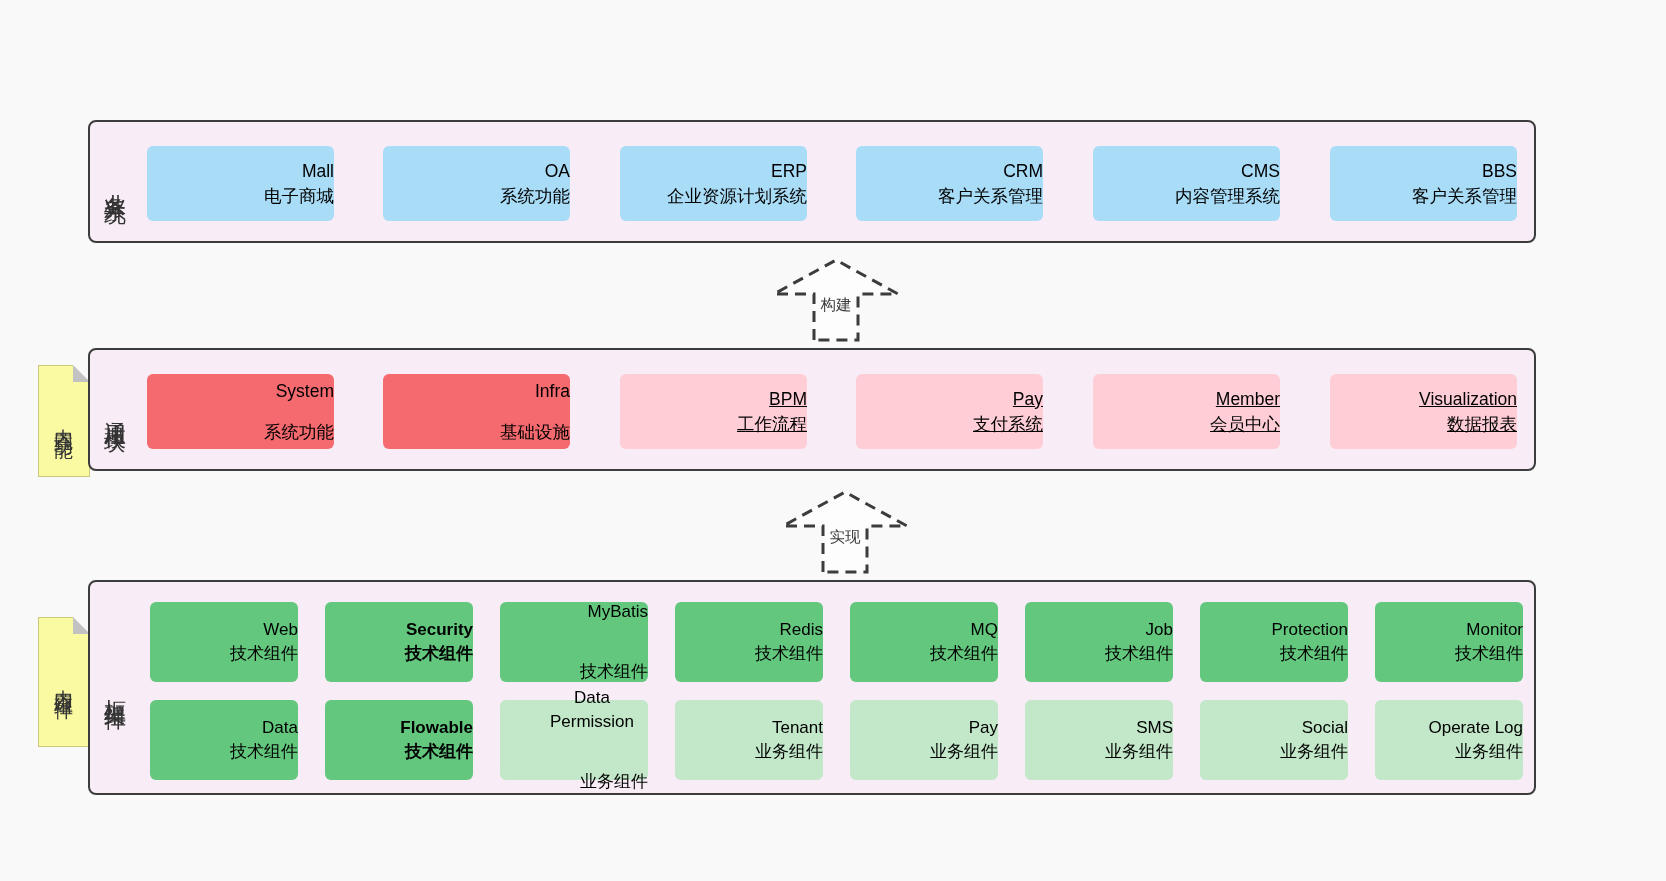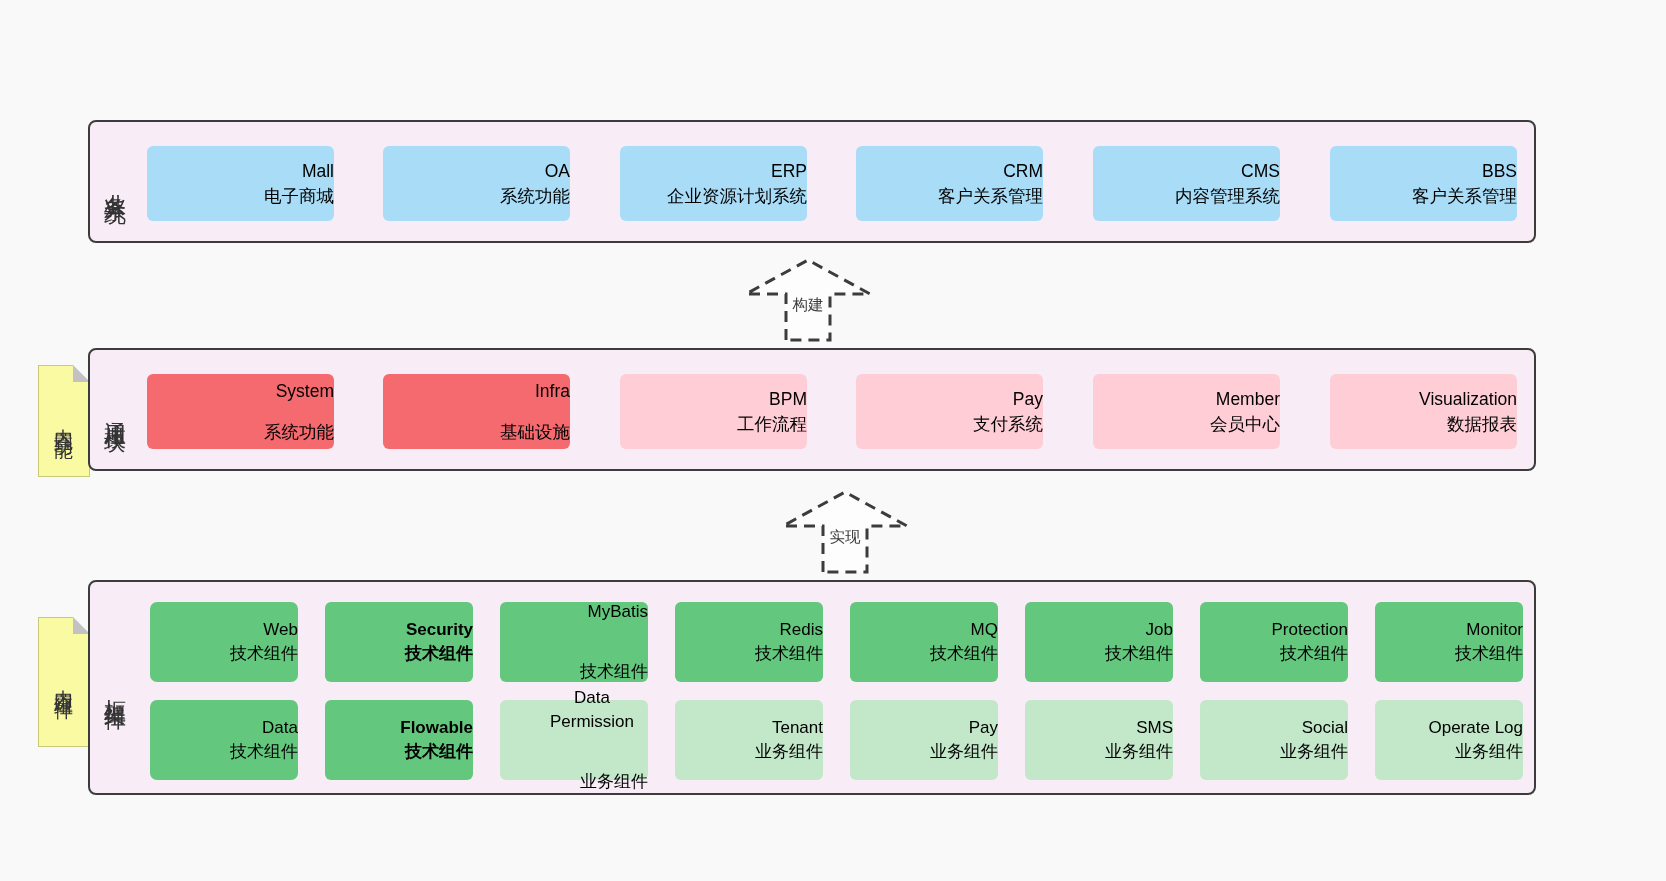--- a/index.html
+++ b/index.html
@@ -33,37 +33,37 @@
     position:absolute;border-radius:6px;
     display:flex;flex-direction:column;align-items:flex-end;justify-content:center;
     text-align:center;color:#000000;font-size:17.5px;line-height:1.42;
     box-sizing:border-box;
     padding-left:16px;
   }
   .box .en{display:block;}
   .box .zh{display:block;}
   .blue{background:#a9dcf7;}
   .red{background:#f56a6f;gap:16px;}
-  .pink{background:#fecdd6;}
+  .pink{background:#fecdd6;text-decoration:underline;}
   .green{background:#63c87d;}
   .lightgreen{background:#c2e8c9;}
   
   .box-row .box{top:24px;width:187px;height:75px;}
   .box-row .box:nth-child(1){left:57px;}
   .box-row .box:nth-child(2){left:293px;}
   .box-row .box:nth-child(3){left:530px;}
   .box-row .box:nth-child(4){left:766px;}
   .box-row .box:nth-child(5){left:1003px;}
   .box-row .box:nth-child(6){left:1240px;}
   
   .frow .box{width:148px;height:80px;font-size:17px;}
   .frow .en{max-width:112px;}
   .frow1 .box{top:20px;}
   .frow2 .box{top:118px;}
-  .frow .box:nth-child(1){left:60px;border-radius:7px;}
+  .frow .box:nth-child(1){left:60px;}
   .frow .box:nth-child(2){left:235px;font-weight:bold;}
   .frow .box:nth-child(3){left:410px;gap:36px;}
   .frow .box:nth-child(4){left:585px;}
   .frow .box:nth-child(5){left:760px;}
   .frow .box:nth-child(6){left:935px;}
   .frow .box:nth-child(7){left:1110px;}
   .frow .box:nth-child(8){left:1285px;}
   
   .note{
     position:absolute;left:38px;width:52px;
@@ -82,21 +82,21 @@
   #note-features{top:365px;height:112px;}
   #note-components{top:617px;height:130px;}
   
   .arrow{position:absolute;width:136px;height:84px;z-index:0;}
   .arrow svg{position:absolute;left:0;top:0;}
   .arrow-label{
     position:absolute;left:50%;top:37px;transform:translateX(-50%);
     font-size:15.5px;color:#3c3c3c;background:#fdfdfd;padding:0 2px;
     white-space:nowrap;
   }
-  #arrow-build{left:740px;top:258px;}
+  #arrow-build{left:768px;top:258px;}
   #arrow-implement{left:777px;top:490px;}
 </style>
 </head>
 <body>
 
 <div class="canvas">
 
   <div class="note" id="note-features">
     <span class="note-text">内置功能</span>
   </div>

